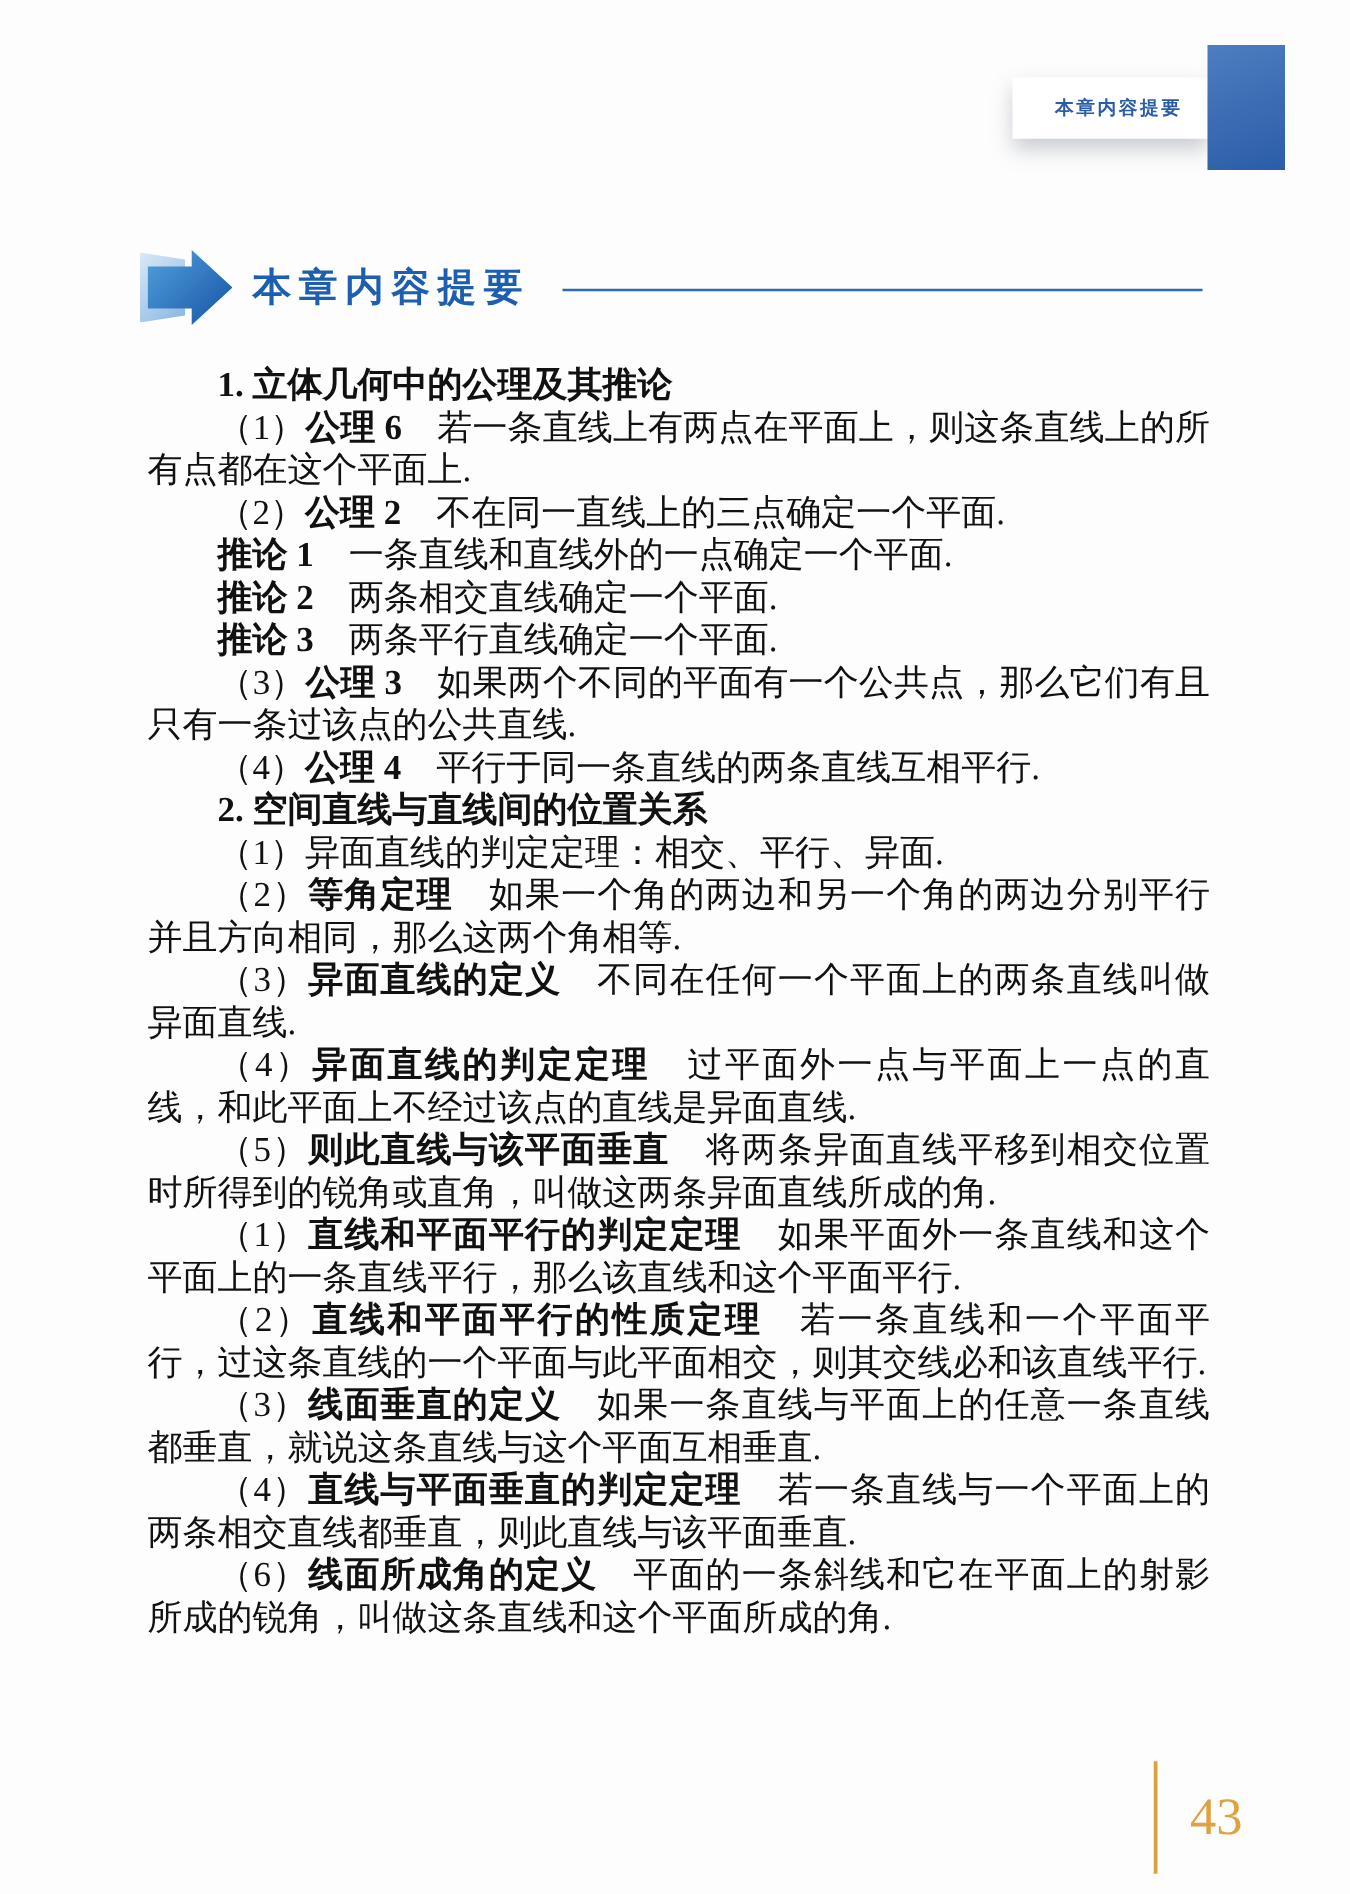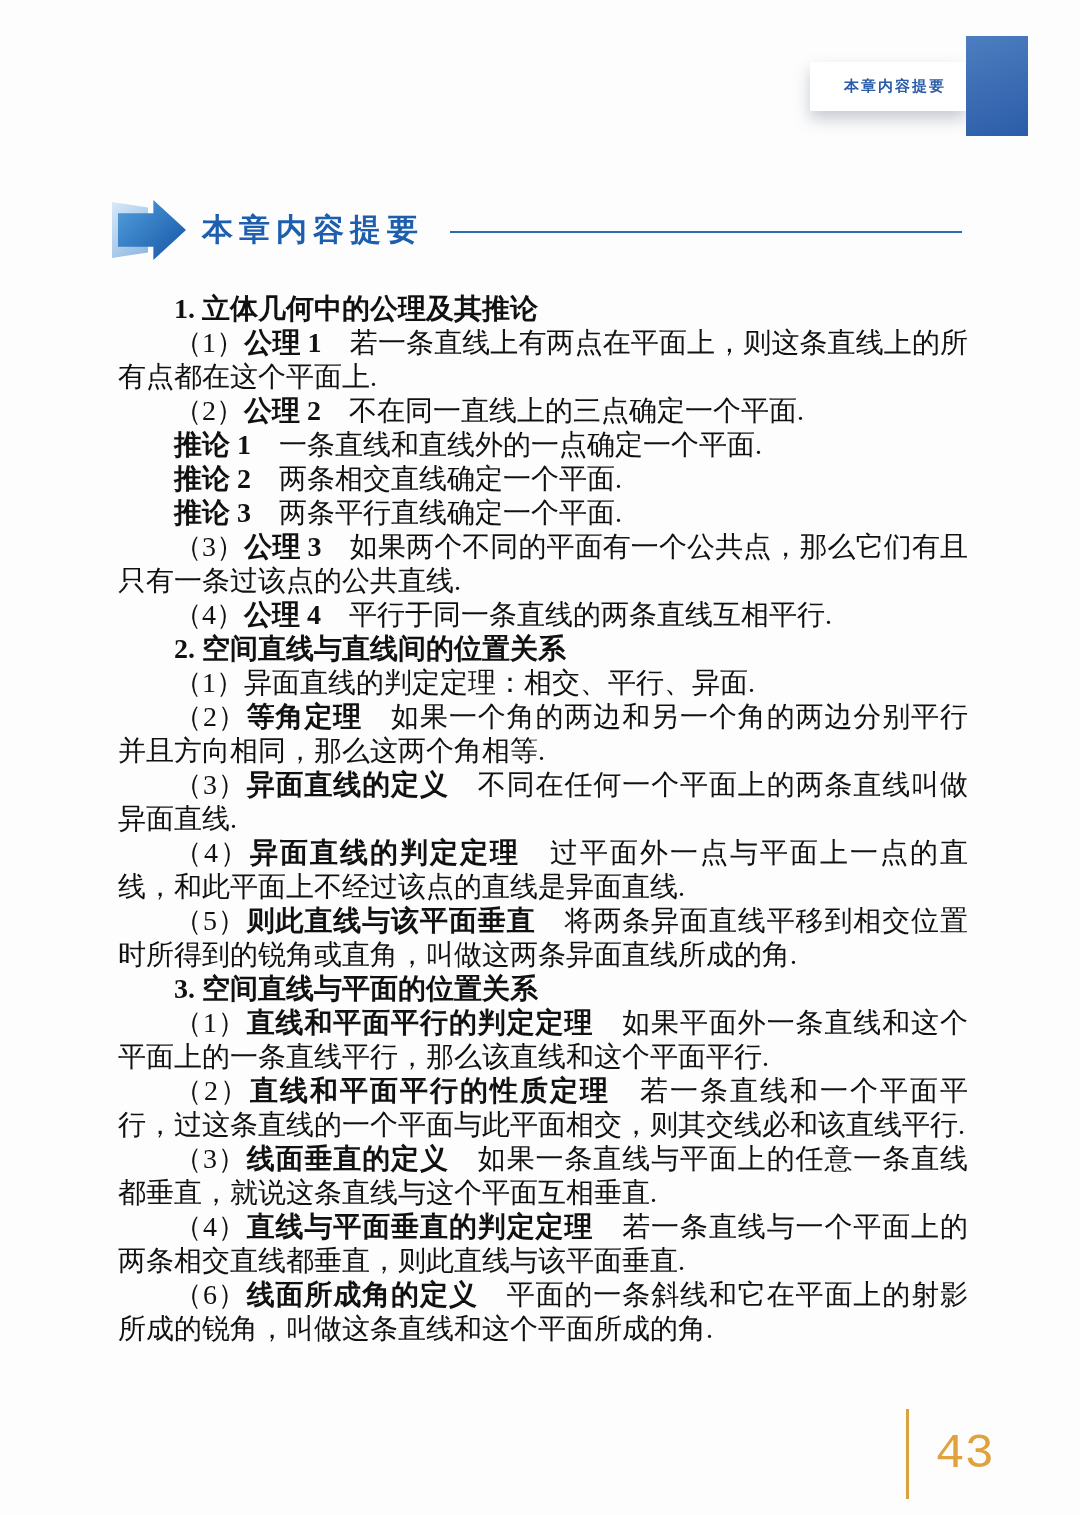--- a/index.html
+++ b/index.html
@@ -61,22 +61,22 @@
   .term{font-weight:bold;}
   .para.heading{font-weight:bold;}
 
   
   .footer{
     position:absolute;right:86px;bottom:16px;height:90px;
     display:flex;align-items:center;
     border-left:3px solid #d9a23c;padding-left:26px;
   }
   .pageno{
-    color:var(--gold);font-size:49px;line-height:1;
-    font-family:Liberation Mono, monospace;
+    color:var(--gold);font-size:42px;line-height:1;
+    font-family:Liberation Serif, serif;
   }
 </style>
 </head>
 <body>
 
 <div class="pagewrap">
 
   <div class="corner">
     <div class="corner-label">本章内容提要</div>
     <div class="corner-bar"></div>
@@ -86,34 +86,33 @@
     <div class="arrow-wrap">
       <div class="arrow-back"></div>
       <div class="arrow-front"></div>
     </div>
     <h1 class="title">本章内容提要</h1>
     <div class="title-line"></div>
   </div>
 
   <div class="content" id="content">
       <p class="para heading"><span class="term">1. 立体几何中的公理及其推论</span></p>
-      <p class="para"><span>（1）</span><span class="term">公理 1</span><span>　若一条直线上有两点在平面上，则这条直线上的所有点都在这个平面上.</span></p>
+      <p class="para"><span>（1）</span><span class="term">公理 6</span><span>　若一条直线上有两点在平面上，则这条直线上的所有点都在这个平面上.</span></p>
       <p class="para"><span>（2）</span><span class="term">公理 2</span><span>　不在同一直线上的三点确定一个平面.</span></p>
       <p class="para"><span class="term">推论 1</span><span>　一条直线和直线外的一点确定一个平面.</span></p>
       <p class="para"><span class="term">推论 2</span><span>　两条相交直线确定一个平面.</span></p>
       <p class="para"><span class="term">推论 3</span><span>　两条平行直线确定一个平面.</span></p>
       <p class="para"><span>（3）</span><span class="term">公理 3</span><span>　如果两个不同的平面有一个公共点，那么它们有且只有一条过该点的公共直线.</span></p>
       <p class="para"><span>（4）</span><span class="term">公理 4</span><span>　平行于同一条直线的两条直线互相平行.</span></p>
       <p class="para heading"><span class="term">2. 空间直线与直线间的位置关系</span></p>
       <p class="para"><span>（1）</span><span>异面直线的判定定理：相交、平行、异面.</span></p>
       <p class="para"><span>（2）</span><span class="term">等角定理</span><span>　如果一个角的两边和另一个角的两边分别平行并且方向相同，那么这两个角相等.</span></p>
       <p class="para"><span>（3）</span><span class="term">异面直线的定义</span><span>　不同在任何一个平面上的两条直线叫做异面直线.</span></p>
       <p class="para"><span>（4）</span><span class="term">异面直线的判定定理</span><span>　过平面外一点与平面上一点的直线，和此平面上不经过该点的直线是异面直线.</span></p>
       <p class="para"><span>（5）</span><span class="term">则此直线与该平面垂直</span><span>　将两条异面直线平移到相交位置时所得到的锐角或直角，叫做这两条异面直线所成的角.</span></p>
-      <p class="para heading"><span class="term">3. 空间直线与平面的位置关系</span></p>
       <p class="para"><span>（1）</span><span class="term">直线和平面平行的判定定理</span><span>　如果平面外一条直线和这个平面上的一条直线平行，那么该直线和这个平面平行.</span></p>
       <p class="para"><span>（2）</span><span class="term">直线和平面平行的性质定理</span><span>　若一条直线和一个平面平行，过这条直线的一个平面与此平面相交，则其交线必和该直线平行.</span></p>
       <p class="para"><span>（3）</span><span class="term">线面垂直的定义</span><span>　如果一条直线与平面上的任意一条直线都垂直，就说这条直线与这个平面互相垂直.</span></p>
       <p class="para"><span>（4）</span><span class="term">直线与平面垂直的判定定理</span><span>　若一条直线与一个平面上的两条相交直线都垂直，则此直线与该平面垂直.</span></p>
       <p class="para"><span>（6）</span><span class="term">线面所成角的定义</span><span>　平面的一条斜线和它在平面上的射影所成的锐角，叫做这条直线和这个平面所成的角.</span></p>
     </div>
 
   <div class="footer">
     <span class="pageno">43</span>
   </div>

